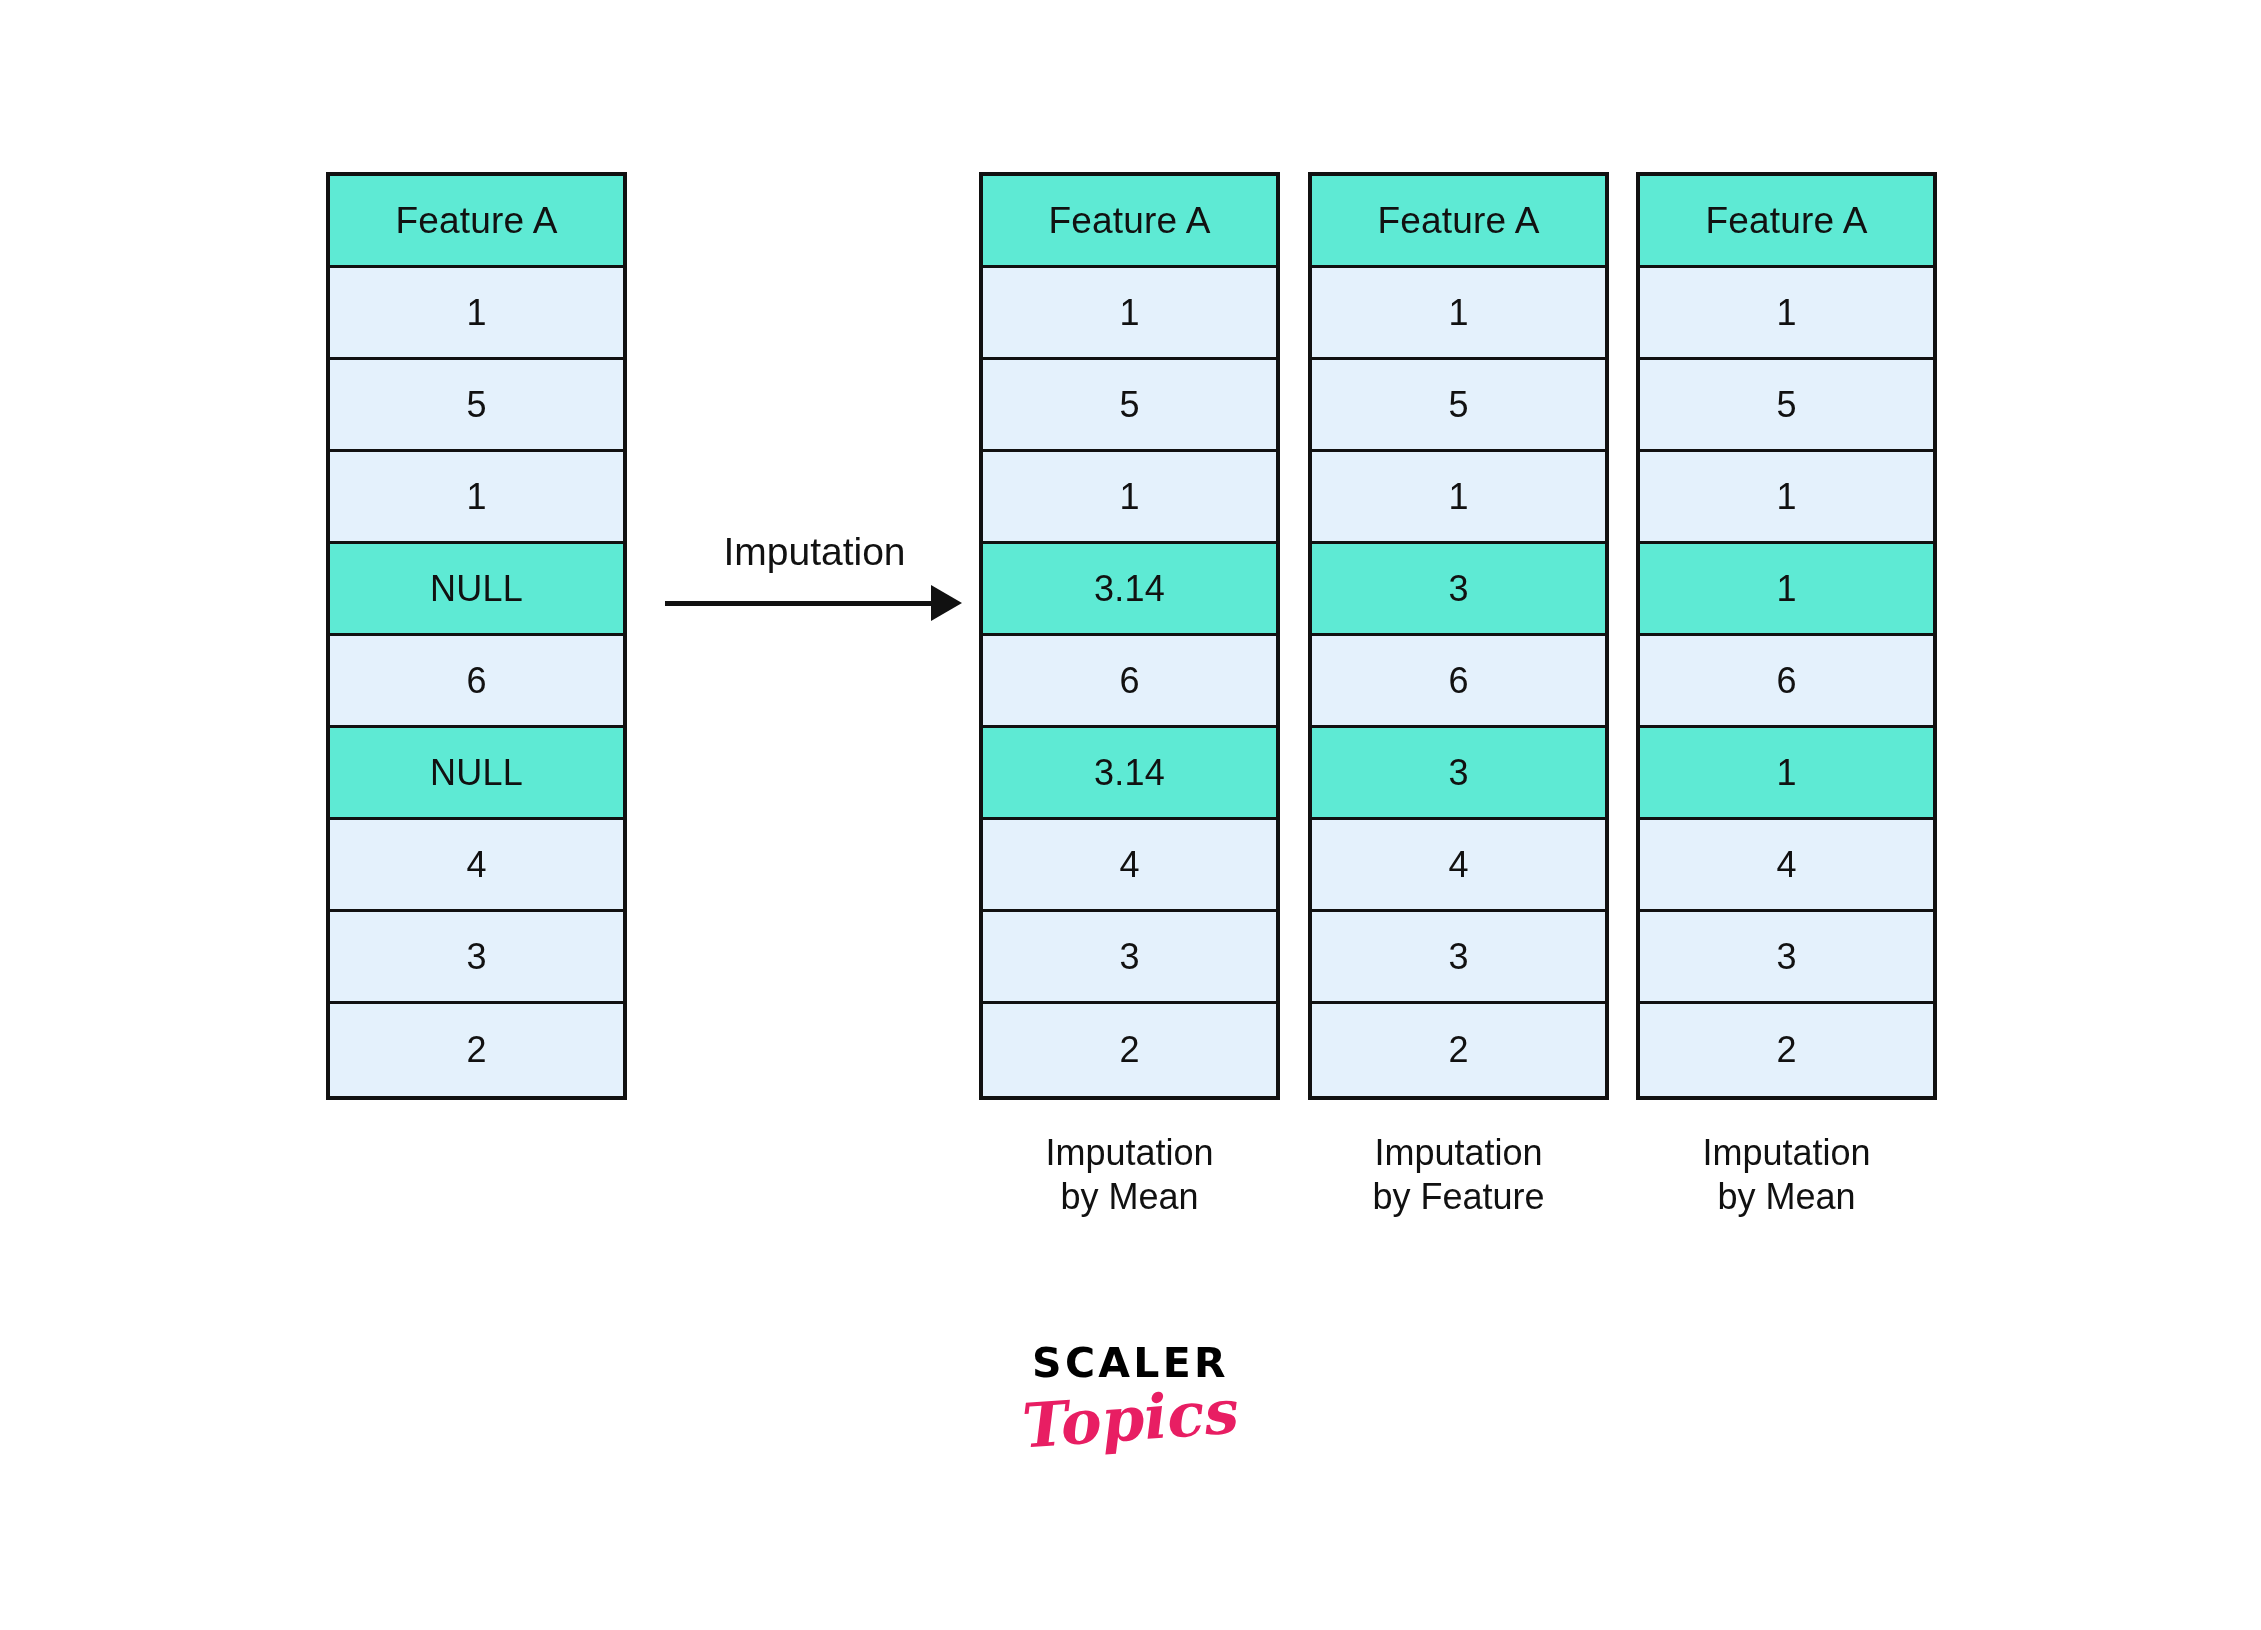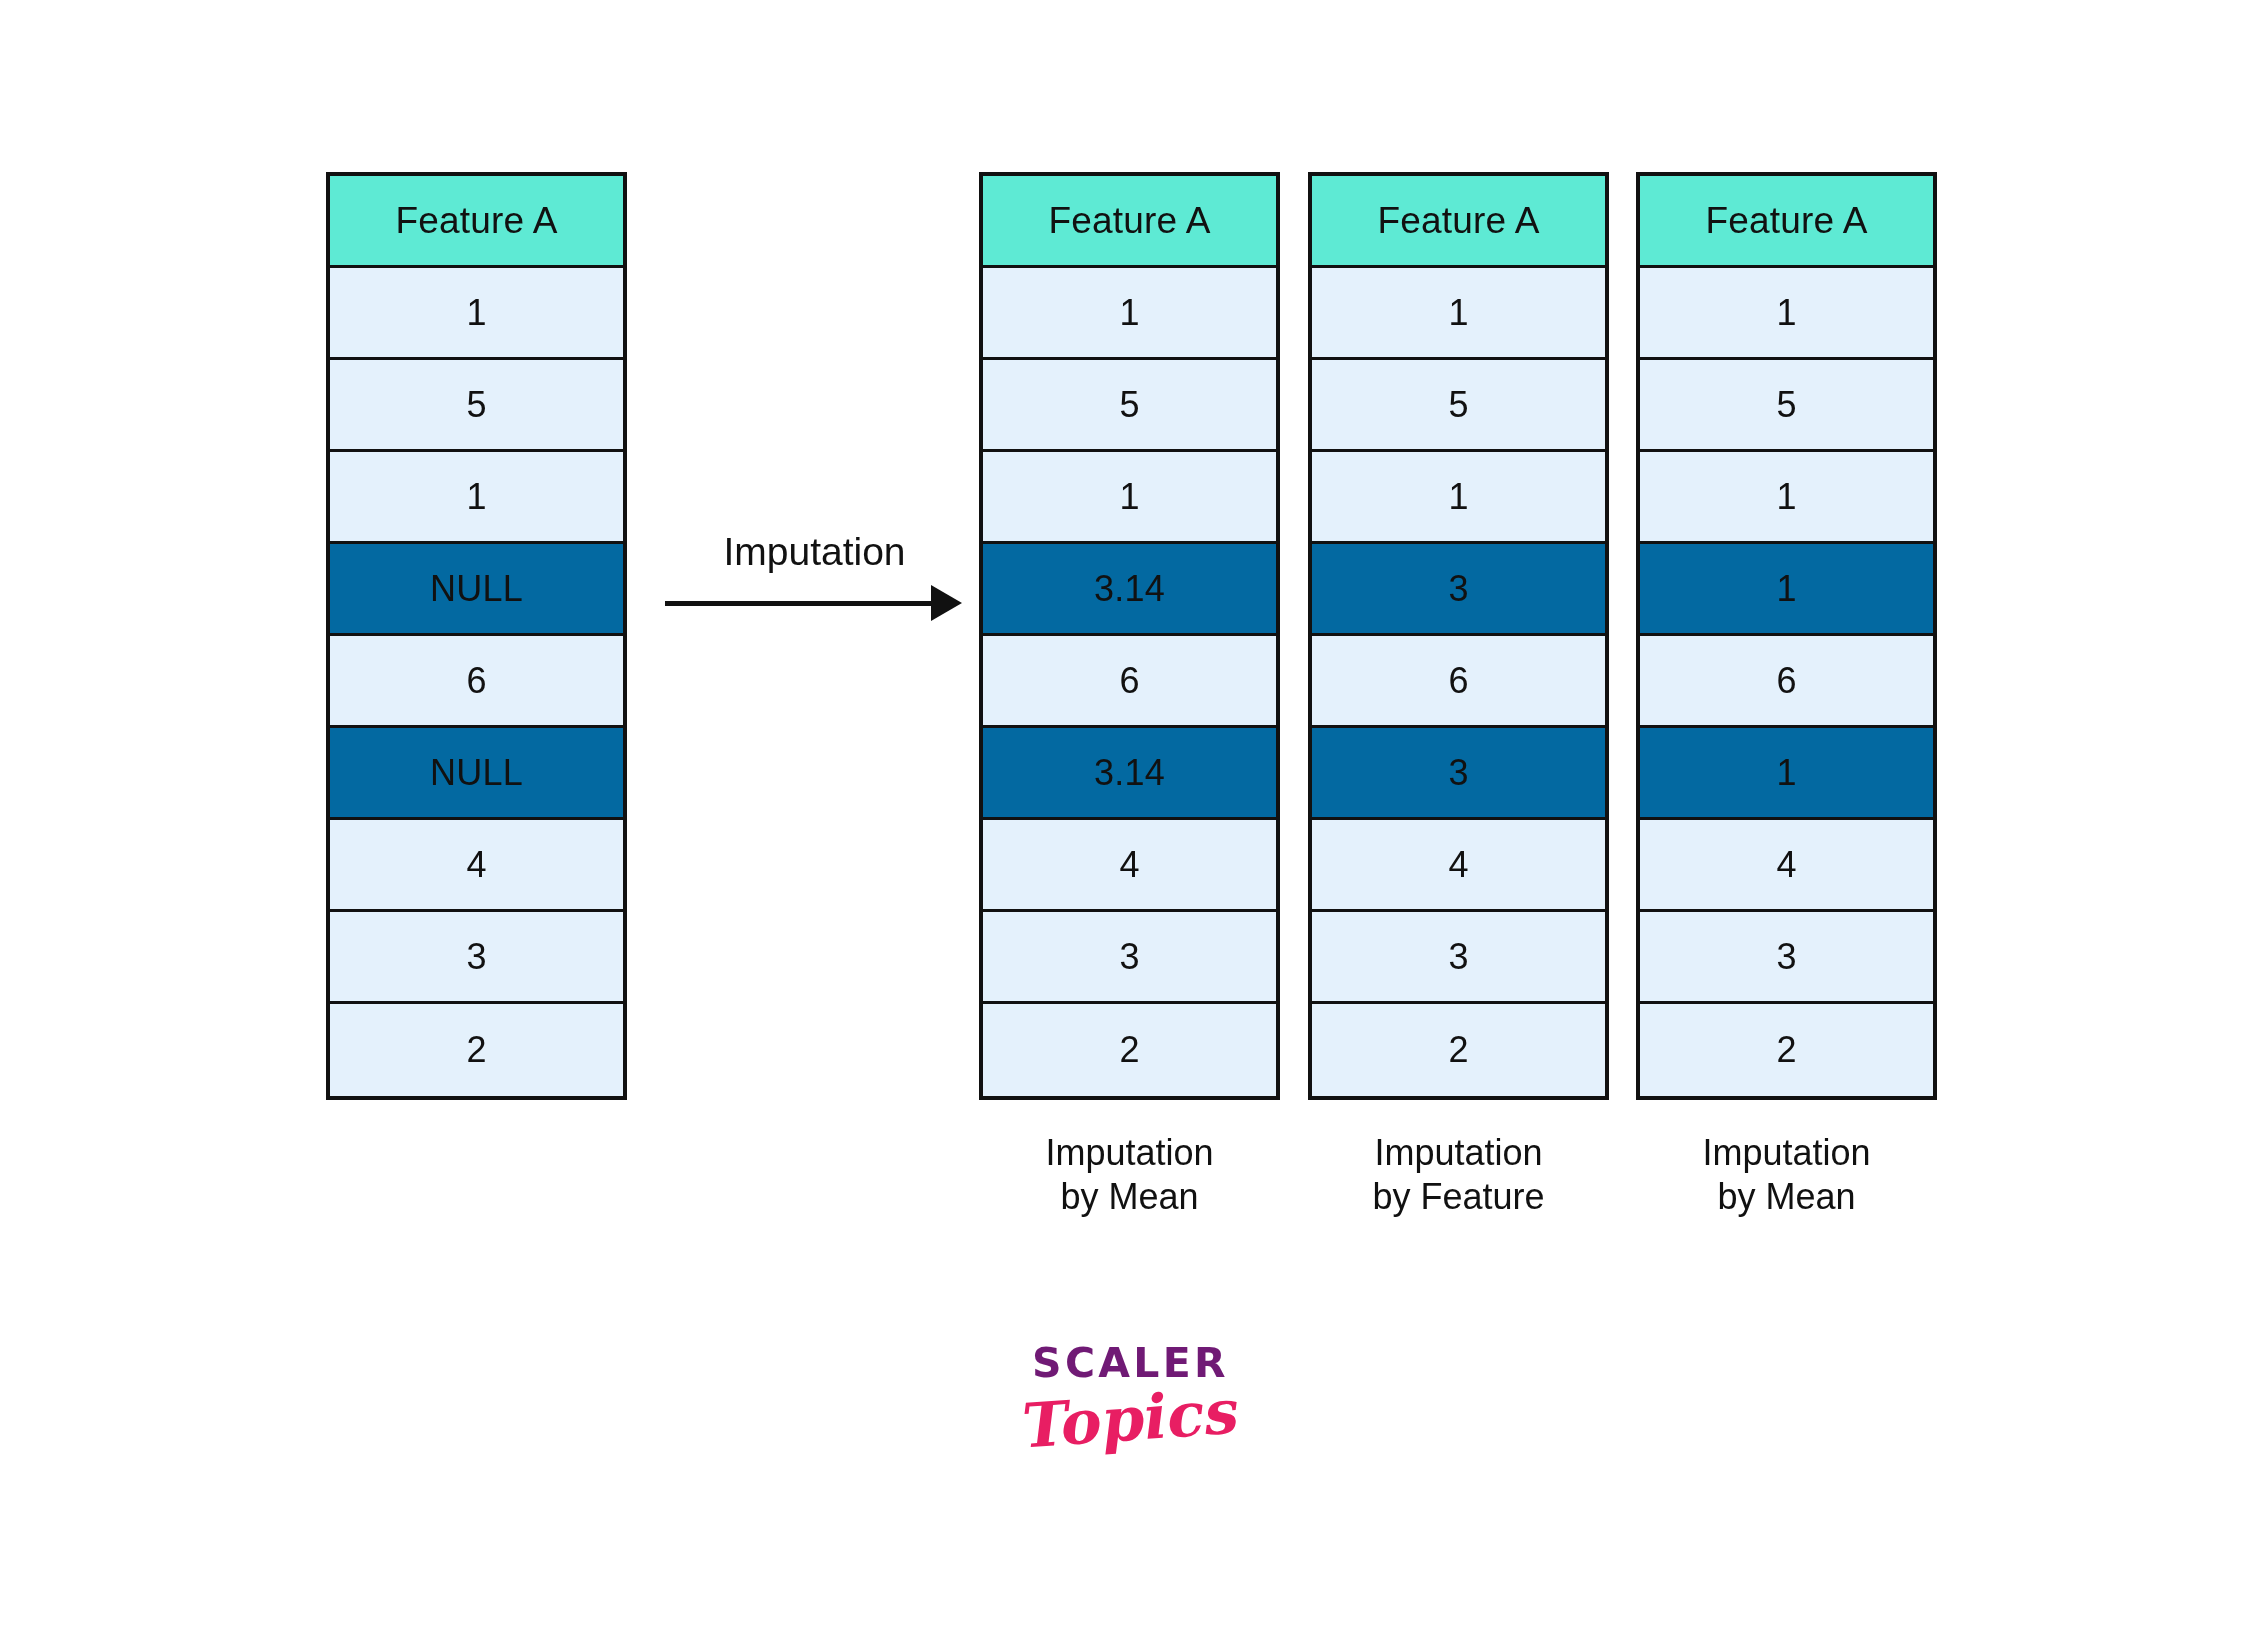--- a/index.html
+++ b/index.html
@@ -37,21 +37,21 @@
     font-size: 36px;
     letter-spacing: 0.2px;
     line-height: 1;
     white-space: nowrap;
   }
   .tbl .cell.header {
     background: #5eead4;
     font-size: 37px;
   }
   .tbl .cell.null-cell {
-    background: #0369a1;
+    background: #5eead4;
   }
   .tbl .cell.last {
     border-bottom: none;
   }
 
   
   .arrow-wrap {
     position: absolute;
   }
   .arrow-label {
@@ -91,21 +91,21 @@
   
   .logo {
     position: absolute;
     text-align: center;
   }
   .logo-scaler {
     font-family: "DejaVu Sans", sans-serif;
     font-weight: bold;
     font-size: 41px;
     letter-spacing: 3.3px;
-    color: #701a75;
+    color: #000000;
     line-height: 1;
   }
   .logo-topics {
     font-family: "DejaVu Serif", serif;
     font-style: italic;
     font-weight: bold;
     font-size: 61px;
     color: #e81e63;
     line-height: 1;
     margin-top: 4px;

